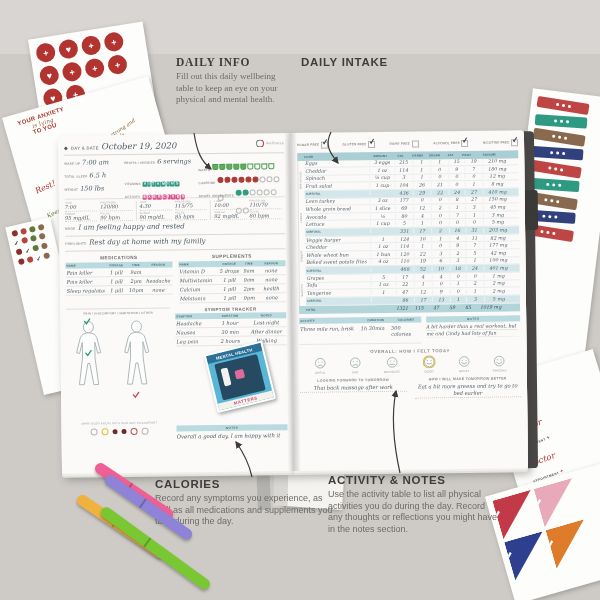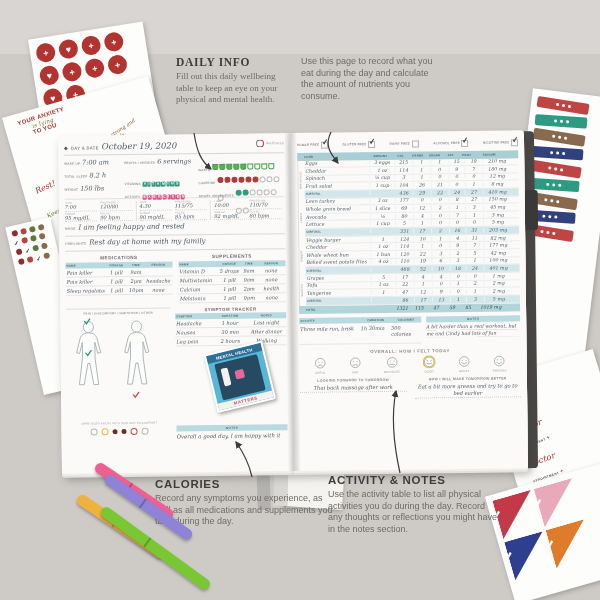--- a/index.html
+++ b/index.html
@@ -327,21 +327,21 @@
       </div>
 
       <div class="info-grid">
         <div class="icol" id="info-col1">
             <div class="irow">
               <span class="ilabel">WAKE UP</span>
               <span class="hand ival">7:00 am</span>
             </div>
             <div class="irow">
               <span class="ilabel">TOTAL SLEEP</span>
-              <span class="hand ival">8.2 h</span>
+              <span class="hand ival">6.5 h</span>
             </div>
             <div class="irow">
               <span class="ilabel">WEIGHT</span>
               <span class="hand ival">150 lbs</span>
             </div>
           </div>
         <div class="icol" id="info-col2">
             <div class="irow">
               <span class="ilabel">FRUITS / VEGGIES</span>
               <span class="hand ival">6 servings</span>
@@ -921,21 +921,21 @@
     </div>
 
     <div class="gutter"></div>
   </div>
 
   <div class="callout" id="co-daily-info">
     <div class="co-title">DAILY INFO</div>
     <div class="co-body">Fill out this daily wellbeing table to keep an eye on your physical and mental health.</div>
   </div>
   <div class="callout" id="co-daily-intake">
-    <div class="co-body">Use this page to record what you eat during the day and calculate the amount of nutrients you consume.</div>
+    <div class="co-title">DAILY INTAKE</div>
   </div>
   <div class="callout" id="co-trackers">
     <div class="co-title">CALORIES</div>
     <div class="co-body">Record any symptoms you experience, as well as all medications and supplements you take during the day.</div>
   </div>
   <div class="callout" id="co-activity">
     <div class="co-title">ACTIVITY &amp; NOTES</div>
     <div class="co-body">Use the activity table to list all physical activities you do during the day. Record any thoughts or reflections you might have in the notes section.</div>
   </div>
 

